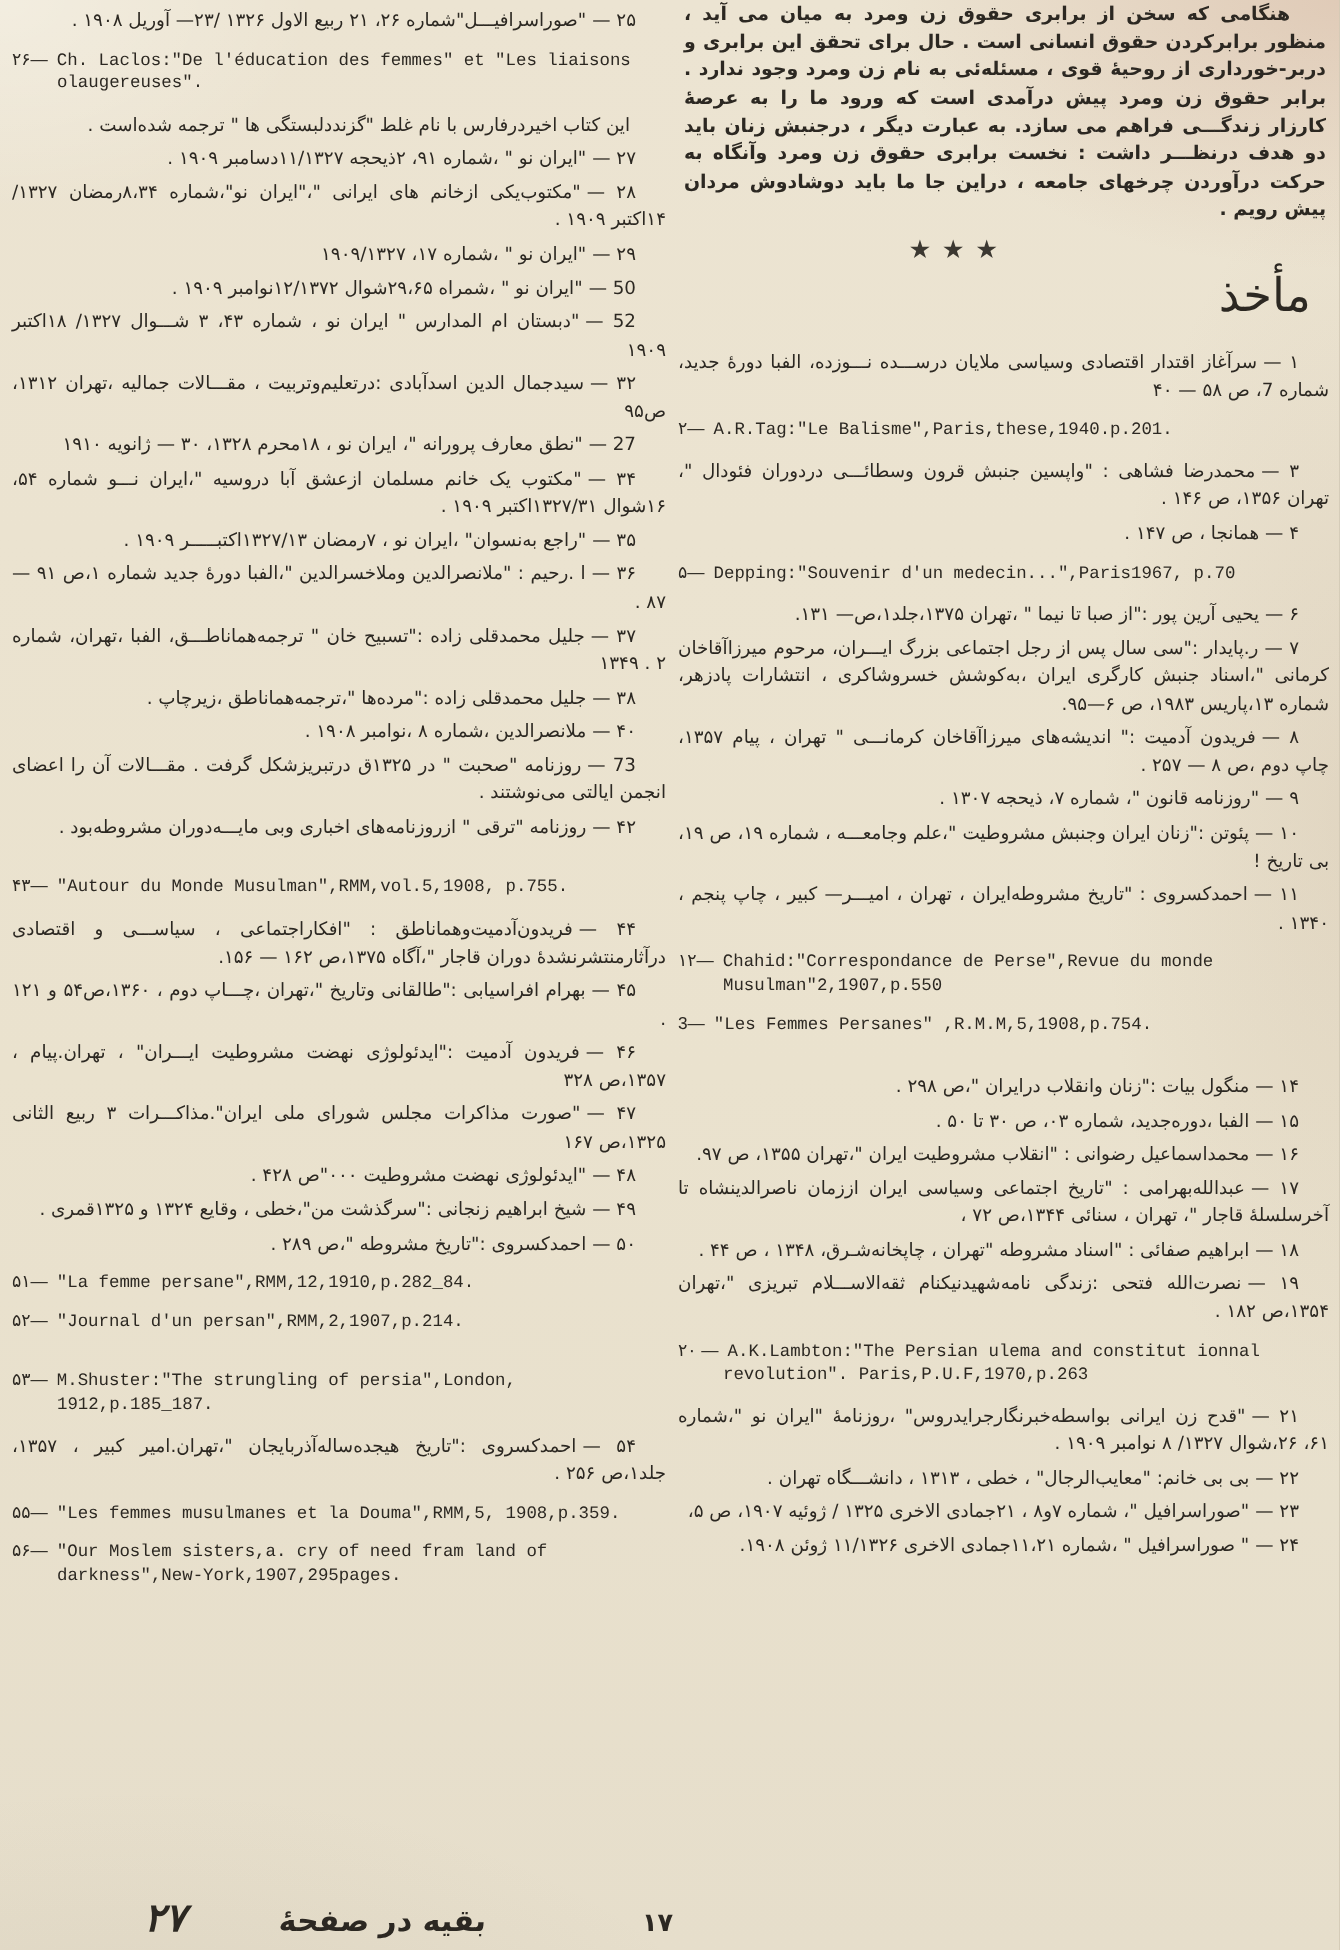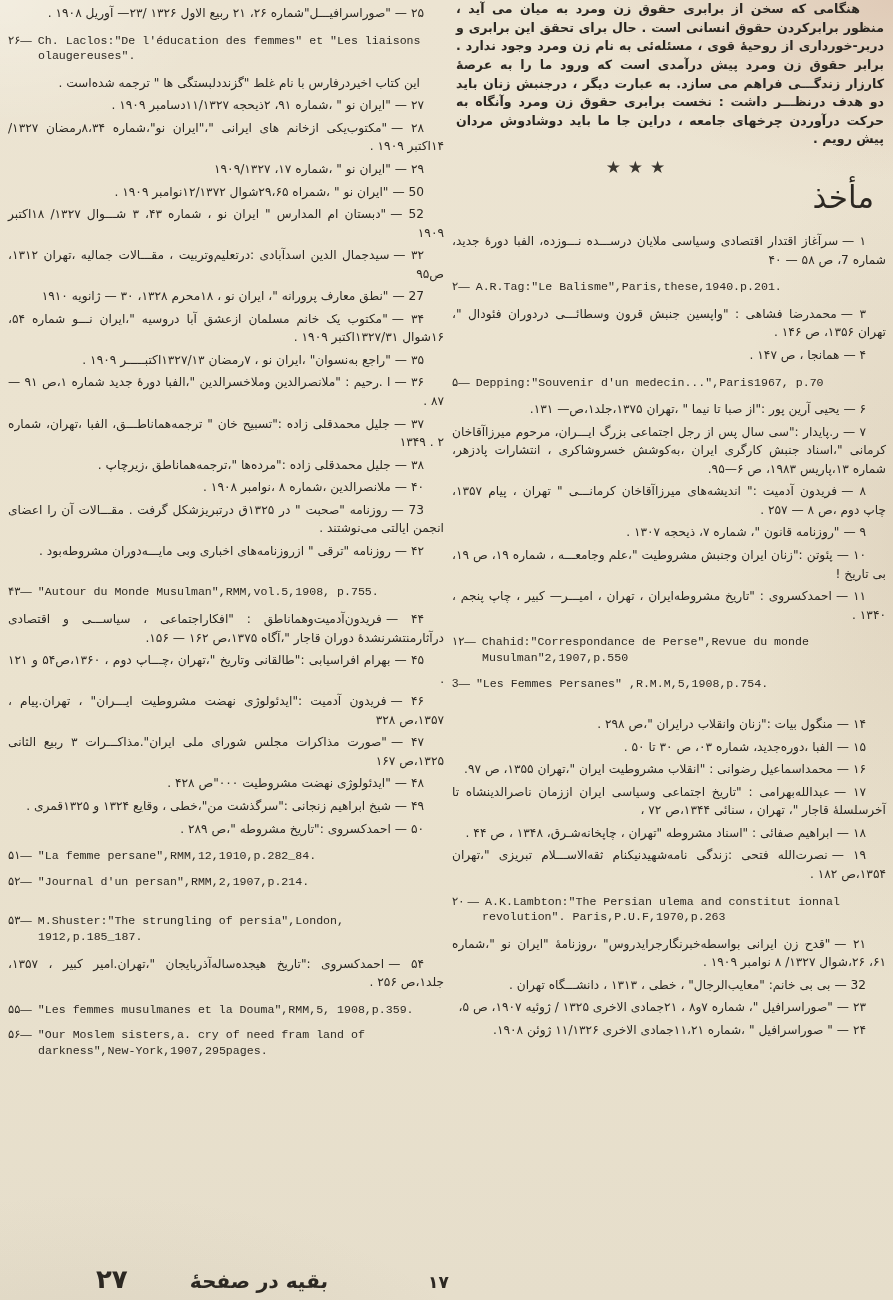--- a/index.html
+++ b/index.html
@@ -41,21 +41,21 @@
     font-size:11.6px; line-height:1.35; margin:10px 0 10px 0;
   }
   .ref-latin .ref-num { margin-left:0; margin-right:6px;
     font-family:Liberation Sans, sans-serif; font-size:11.5px; }
   .gap { margin-top:24px; }
 
   .footer-cont {
     position:absolute; left:96px; bottom:6px;
     display:flex; align-items:baseline; gap:62px;
   }
-  .cont-page { font-size:26px; font-weight:bold; }
+  .cont-page { font-size:26px; font-weight:bold;font-style:italic; }
   .cont-text { direction:rtl; font-size:20px; font-weight:bold;
                transform:skewX(-4deg); letter-spacing:0.5px; }
   .page-num { position:absolute; left:428px; bottom:8px;
               font-size:17px; font-weight:bold; }
 </style>
 </head>
 <body>
 
 <div class="page">
 
@@ -78,21 +78,21 @@
         <p class="ref ref-latin"><span class="ref-num">۱۲—</span><span>Chahid:"Correspondance de Perse",Revue du monde Musulman"2,1907,p.550</span></p>
         <p class="ref ref-latin"><span class="ref-num">3—</span><span>"Les Femmes Persanes" ,R.M.M,5,1908,p.754.</span></p>
         <p class="ref gap"><span class="ref-num">۱۴ —</span><span>منگول بیات :"زنان وانقلاب درایران "،ص ۲۹۸ .</span></p>
         <p class="ref"><span class="ref-num">۱۵ —</span><span>الفبا ،دوره‌جدید، شماره ۰۳، ص ۳۰ تا ۵۰ .</span></p>
         <p class="ref"><span class="ref-num">۱۶ —</span><span>محمداسماعیل رضوانی : "انقلاب مشروطیت ایران "،تهران ۱۳۵۵، ص ۹۷.</span></p>
         <p class="ref"><span class="ref-num">۱۷ —</span><span>عبدالله‌بهرامی : "تاریخ اجتماعی وسیاسی ایران اززمان ناصرالدینشاه تا آخرسلسلهٔ قاجار "، تهران ، سنائی ۱۳۴۴،ص ۷۲ ،</span></p>
         <p class="ref"><span class="ref-num">۱۸ —</span><span>ابراهیم صفائی : "اسناد مشروطه "تهران ، چاپخانه‌شـرق، ۱۳۴۸ ، ص ۴۴ .</span></p>
         <p class="ref"><span class="ref-num">۱۹ —</span><span>نصرت‌الله فتحی :زندگی نامه‌شهیدنیکنام ثقه‌الاســـلام تبریزی "،تهران ۱۳۵۴،ص ۱۸۲ .</span></p>
         <p class="ref ref-latin"><span class="ref-num">۲۰ —</span><span>A.K.Lambton:"The Persian ulema and constitut ionnal revolution". Paris,P.U.F,1970,p.263</span></p>
         <p class="ref"><span class="ref-num">۲۱ —</span><span>"قدح زن ایرانی بواسطه‌خبرنگارجرایدروس" ،روزنامهٔ "ایران نو "،شماره ۶۱، ۲۶،شوال ۱۳۲۷/ ۸ نوامبر ۱۹۰۹ .</span></p>
-        <p class="ref"><span class="ref-num">32 —</span><span>بی بی خانم: "معایب‌الرجال" ، خطی ، ۱۳۱۳ ، دانشـــگاه تهران .</span></p>
+        <p class="ref"><span class="ref-num">۲۲ —</span><span>بی بی خانم: "معایب‌الرجال" ، خطی ، ۱۳۱۳ ، دانشـــگاه تهران .</span></p>
         <p class="ref"><span class="ref-num">۲۳ —</span><span>"صوراسرافیل "، شماره ۷و۸ ، ۲۱جمادی الاخری ۱۳۲۵ / ژوئیه ۱۹۰۷، ص ۵،</span></p>
         <p class="ref"><span class="ref-num">۲۴ —</span><span>" صوراسرافیل " ،شماره ۱۱،۲۱جمادی الاخری ۱۱/۱۳۲۶ ژوئن ۱۹۰۸.</span></p>
       </div>
   </div>
 
   <div class="col col-left">
     <div class="refs">
         <p class="ref"><span class="ref-num">۲۵ —</span><span>"صوراسرافیـــل"شماره ۲۶، ۲۱ ربیع الاول ۱۳۲۶ /۲۳— آوریل ۱۹۰۸ .</span></p>
         <p class="ref ref-latin"><span class="ref-num">۲۶—</span><span>Ch. Laclos:"De l'éducation des femmes" et "Les liaisons olaugereuses".</span></p>
         <p class="ref"><span class="ref-num"></span><span>این کتاب اخیردرفارس با نام غلط "گزنددلبستگی ها " ترجمه شده‌است .</span></p>

